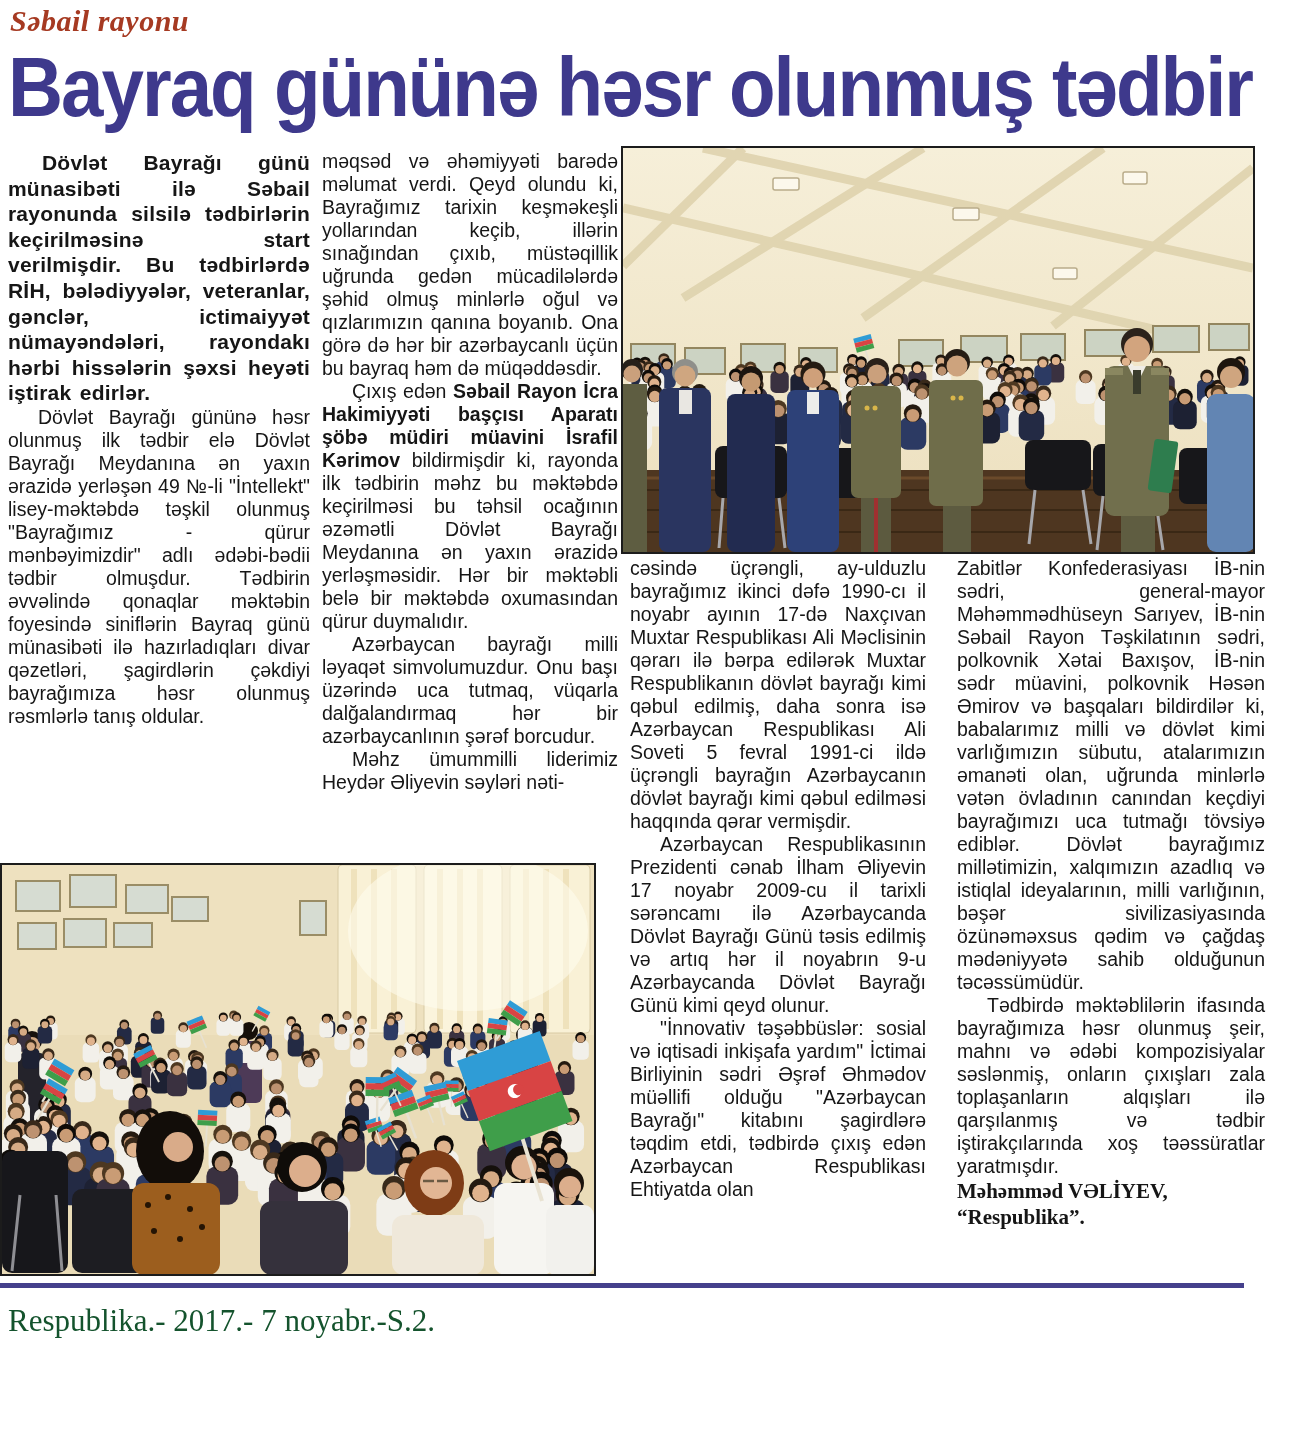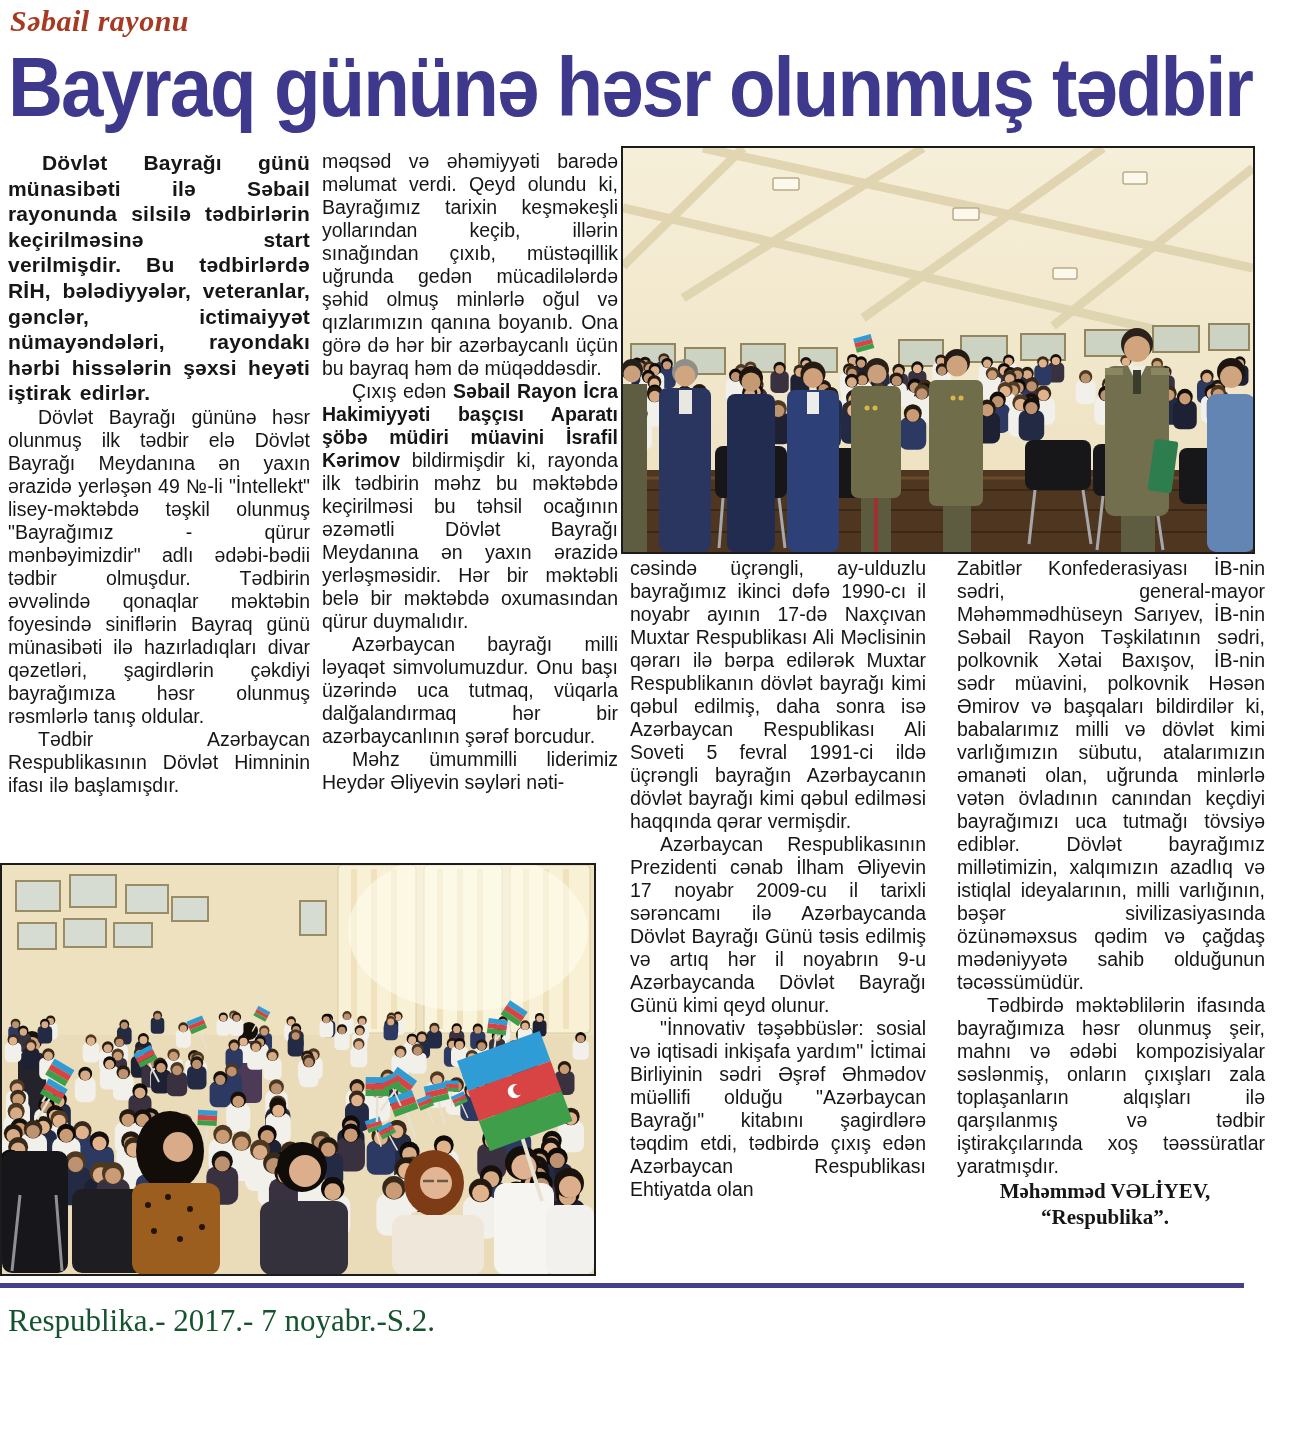--- a/index.html
+++ b/index.html
@@ -20,21 +20,21 @@
     color:var(--headline-color,#3e398c);transform-origin:left top;
   }
   .col{position:absolute;text-align:justify;font-size:19.5px;line-height:23px;}
   .col p{margin:0;text-indent:30px;}
   .col p.noindent{text-indent:0;}
   .col p.lead{
     font-size:21px;line-height:25.6px;font-weight:bold;
     word-spacing:2.5px;letter-spacing:.2px;text-indent:34px;
   }
   .col p.byline{
-    text-indent:0;text-align:center;font-family:"Liberation Serif",serif;
+    text-indent:0;text-align:left;font-family:"Liberation Serif",serif;
     font-weight:bold;font-size:21px;line-height:26px;padding-right:12px;
   }
   #col0{left:8px;top:150px;width:302px;height:710px;overflow:hidden;}
   #col1{left:322px;top:150px;width:296px;height:710px;overflow:hidden;}
   #col2{left:630px;top:557px;width:296px;height:708px;overflow:hidden;}
   #col3{left:938px;top:557px;width:308px;margin-left:19px;}
   figure.photo{
     margin:0;position:absolute;border:2px solid #1c1c1c;background:#efe4c6;
   }
   #photoTop{left:621px;top:146px;width:630px;height:404px;}
@@ -51,21 +51,20 @@
 </style>
 </head>
 <body>
 
 <div class="kicker">Səbail rayonu</div>
 <div class="headline" id="headline" style="transform: scale(1.0042, 1.1);">Bayraq gününə həsr olunmuş tədbir</div>
 
 <section class="col" id="col0">
     <p class="lead"><b>Dövlət Bayrağı günü münasibəti ilə Səbail rayonunda silsilə tədbirlərin keçirilməsinə start verilmişdir. Bu tədbirlərdə RİH, bələdiyyələr, veteranlar, gənclər, ictimaiyyət nümayəndələri, rayondakı hərbi hissələrin şəxsi heyəti iştirak edirlər.</b></p>
     <p><span>Dövlət Bayrağı gününə həsr olunmuş ilk tədbir elə Dövlət Bayrağı Meydanına ən yaxın ərazidə yerləşən 49 №-li "İntellekt" lisey-məktəbdə təşkil olunmuş "Bayrağımız - qürur mənbəyimizdir" adlı ədəbi-bədii tədbir olmuşdur. Tədbirin əvvəlində qonaqlar məktəbin foyesində siniflərin Bayraq günü münasibəti ilə hazırladıqları divar qəzetləri, şagirdlərin çəkdiyi bayrağımıza həsr olunmuş rəsmlərlə tanış oldular.</span></p>
-    <p><span>Tədbir Azərbaycan Respublikasının Dövlət Himninin ifası ilə başlamışdır.</span></p>
   </section>
 <section class="col" id="col1">
     <p class="noindent"><span>məqsəd və əhəmiyyəti barədə məlumat verdi. Qeyd olundu ki, Bayrağımız tarixin keşməkeşli yollarından keçib, illərin sınağından çıxıb, müstəqillik uğrunda gedən mücadilələrdə şəhid olmuş minlərlə oğul və qızlarımızın qanına boyanıb. Ona görə də hər bir azərbaycanlı üçün bu bayraq həm də müqəddəsdir.</span></p>
     <p><span>Çıxış edən </span><b>Səbail Rayon İcra Hakimiyyəti başçısı Aparatı şöbə müdiri müavini İsrafil Kərimov </b><span>bildirmişdir ki, rayonda ilk tədbirin məhz bu məktəbdə keçirilməsi bu təhsil ocağının əzəmətli Dövlət Bayrağı Meydanına ən yaxın ərazidə yerləşməsidir. Hər bir məktəbli belə bir məktəbdə oxumasından qürur duymalıdır.</span></p>
     <p><span>Azərbaycan bayrağı milli ləyaqət simvolumuzdur. Onu başı üzərində uca tutmaq, vüqarla dalğalandırmaq hər bir azərbaycanlının şərəf borcudur.</span></p>
     <p><span>Məhz ümummilli liderimiz Heydər Əliyevin səyləri nəti-</span></p>
   </section>
 <section class="col" id="col2">
     <p class="noindent"><span>cəsində üçrəngli, ay-ulduzlu bayrağımız ikinci dəfə 1990-cı il noyabr ayının 17-də Naxçıvan Muxtar Respublikası Ali Məclisinin qərarı ilə bərpa edilərək Muxtar Respublikanın dövlət bayrağı kimi qəbul edilmiş, daha sonra isə Azərbaycan Respublikası Ali Soveti 5 fevral 1991-ci ildə üçrəngli bayrağın Azərbaycanın dövlət bayrağı kimi qəbul edilməsi haqqında qərar vermişdir.</span></p>
     <p><span>Azərbaycan Respublikasının Prezidenti cənab İlham Əliyevin 17 noyabr 2009-cu il tarixli sərəncamı ilə Azərbaycanda Dövlət Bayrağı Günü təsis edilmiş və artıq hər il noyabrın 9-u Azərbaycanda Dövlət Bayrağı Günü kimi qeyd olunur.</span></p>

